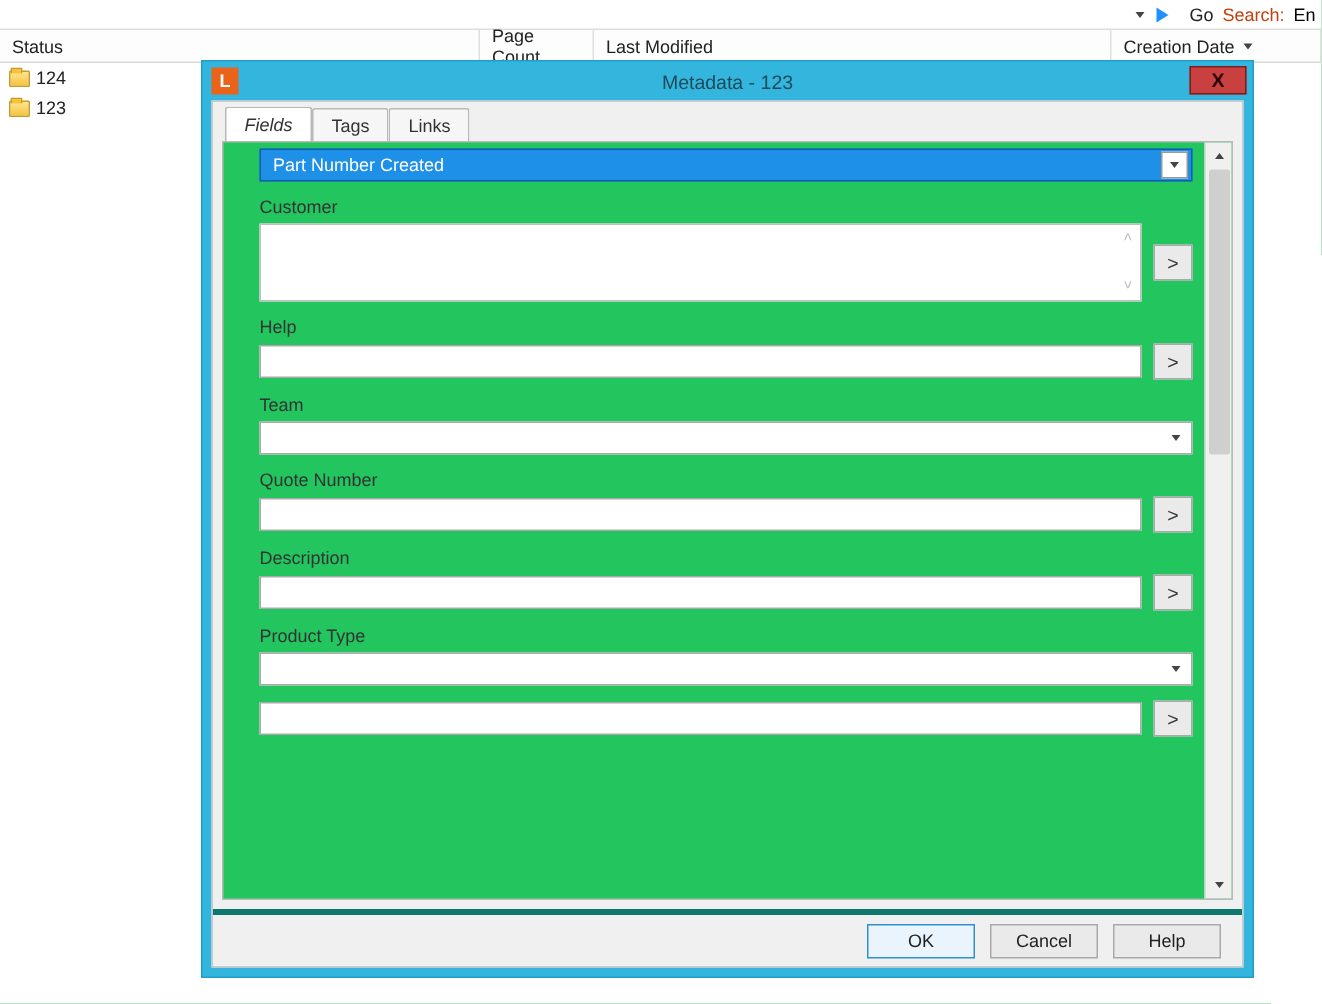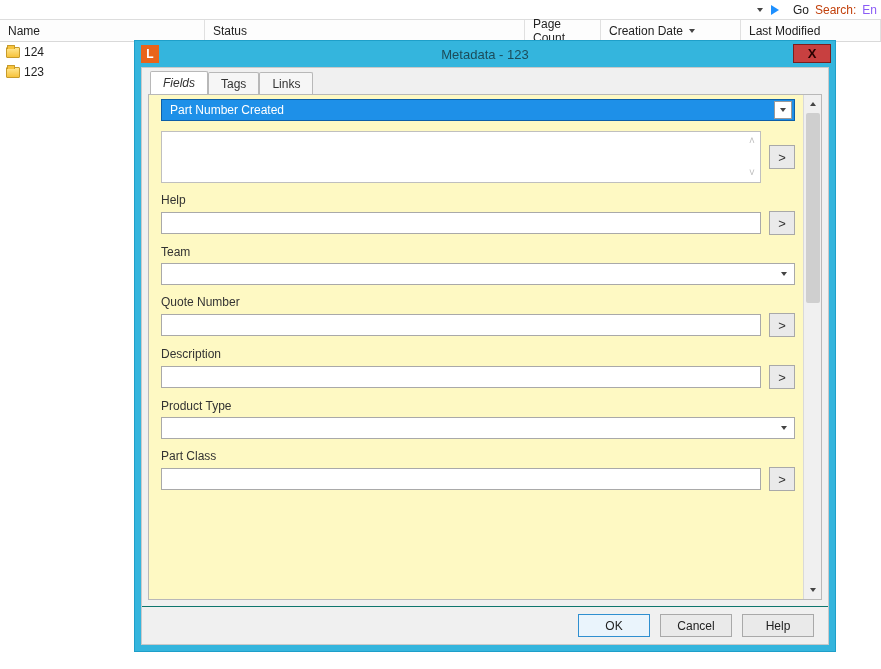--- a/index.html
+++ b/index.html
@@ -10,21 +10,21 @@
   .topbar {
     height: 20px; background: #fff; border-bottom: 1px solid #ddd;
     display: flex; justify-content: flex-end; align-items: center;
     padding: 0 4px; gap: 6px;
   }
   .topbar .small-drop {
     width: 10px; height: 12px; display: inline-flex; align-items: center; justify-content: center;
   }
   .topbar .go { display: inline-flex; align-items: center; gap: 14px; cursor: pointer; }
   .topbar .searchlbl { color: #c2410c; }
-  .topbar .searchhint { color: #8b5cf6; }
+  .topbar .searchhint { color: #000000; }
   .tri-dn { width: 0; height: 0; border-left: 3px solid transparent; border-right: 3px solid transparent; border-top: 4px solid #444; display: inline-block; }
   .tri-play { width: 0; height: 0; border-top: 5px solid transparent; border-bottom: 5px solid transparent; border-left: 8px solid #1e90ff; display: inline-block; }
 
   
   .listhdr {
     height: 22px; background: #fdfdfd; border-bottom: 1px solid #d9d9d9;
     display: flex; align-items: stretch;
   }
   .listhdr .col {
     display: flex; align-items: center; padding: 0 8px;
@@ -86,22 +86,22 @@
   }
   .tab {
     padding: 4px 12px; border: 1px solid #b8b8b8; border-bottom: none;
     background: #f6f6f6; color: #333; position: relative; top: 1px;
     border-radius: 2px 2px 0 0;
   }
   .tab.active { background: #fff; border-bottom: 1px solid #fff; font-style: italic; }
 
   .tabpanel {
     flex: 1; border: 1px solid #b8b8b8; border-top: 1px solid #b8b8b8;
-    margin: 0 6px 6px 6px; background: #fef9c3;
-    display: flex; position: relative;
+    margin: 0 6px 6px 6px; background: #22c55e;
+    display: flex; position: relative; padding-left: 12px;
   }
   .formscroll {
     flex: 1; overflow: hidden; padding: 4px 8px 8px 12px;
   }
   .vscroll {
     width: 18px; background: #f0f0f0; border-left: 1px solid #d9d9d9;
     display: flex; flex-direction: column; align-items: center;
   }
   .vscroll .arrow { width: 18px; height: 18px; display: flex; align-items: center; justify-content: center; color: #666; }
   .vscroll .track { flex: 1; width: 18px; position: relative; }
@@ -141,21 +141,21 @@
     display: flex; flex-direction: column; justify-content: space-between; align-items: center;
     color: #bdbdbd;
   }
   .sqbtn {
     width: 26px; height: 24px; background: #eaeaea; border: 1px solid #a9a9a9;
     display: flex; align-items: center; justify-content: center; font-size: 13px; color: #333;
   }
 
   .dlg-footer {
     height: 38px; display: flex; justify-content: flex-end; align-items: center;
-    gap: 10px; padding: 0 14px; background: #f0f0f0; border-top: 1px solid #0f766e;
+    gap: 10px; padding: 0 14px; background: #f0f0f0; border-top: 4px solid #0f766e;
   }
   .btn {
     min-width: 72px; height: 23px; background: #eaeaea; border: 1px solid #a9a9a9;
     display: flex; align-items: center; justify-content: center; padding: 0 10px;
   }
   .btn.primary { border: 1px solid #2f8fd0; background: #eaf4fc; }
 
   .chev-up, .chev-dn { font-size: 10px; line-height: 1; }
 </style>
 </head>
@@ -169,36 +169,33 @@
       </span>
     <span class="go">
       <span class="tri-play"></span>
       <span>Go</span>
     </span>
     <span class="searchlbl">Search:</span>
     <span class="searchhint">En</span>
   </div>
 
   <div class="listhdr">
-    <div class="col col-name">
-        <span>Name</span>
-      </div>
     <div class="col col-status">
         <span>Status</span>
       </div>
     <div class="col col-page">
         <span>Page Count</span>
+      </div>
+    <div class="col col-mod">
+        <span>Last Modified</span>
       </div>
     <div class="col col-date sorted">
       <span>Creation Date</span>
       <span class="tri-dn"></span>
     </div>
-    <div class="col col-mod">
-        <span>Last Modified</span>
-      </div>
   </div>
 
   <div class="listrows">
     <div class="row">
       <div class="cell cell-name">
         <span class="folder-icon"></span>
         <span>124</span>
       </div>
       <div class="cell" style="width:320px"></div>
       <div class="cell" style="width:76px"></div>
@@ -244,20 +241,21 @@
         <div class="formscroll">
 
           <div class="template-select">
             <span>Part Number Created</span>
             <span class="dd">
                 <span class="tri-dn"></span>
               </span>
           </div>
 
           <div class="fld">
+            <label>Customer</label>
             <div class="rowflex">
               <div class="control">
                 <div class="multiline">
                   <div class="mscroll">
                     <span class="chev-up">˄</span>
                     <span class="chev-dn">˅</span>
                   </div>
                 </div>
               </div>
               <div class="sqbtn">
@@ -308,21 +306,20 @@
           <div class="fld">
             <label>Product Type</label>
             <div class="combo">
               <span class="dd">
                   <span class="tri-dn"></span>
                 </span>
             </div>
           </div>
 
           <div class="fld">
-            <label>Part Class</label>
             <div class="rowflex">
               <input class="txt control" value="" style="">
               <div class="sqbtn">
                   <span>&gt;</span>
                 </div>
             </div>
           </div>
 
         </div>
 

